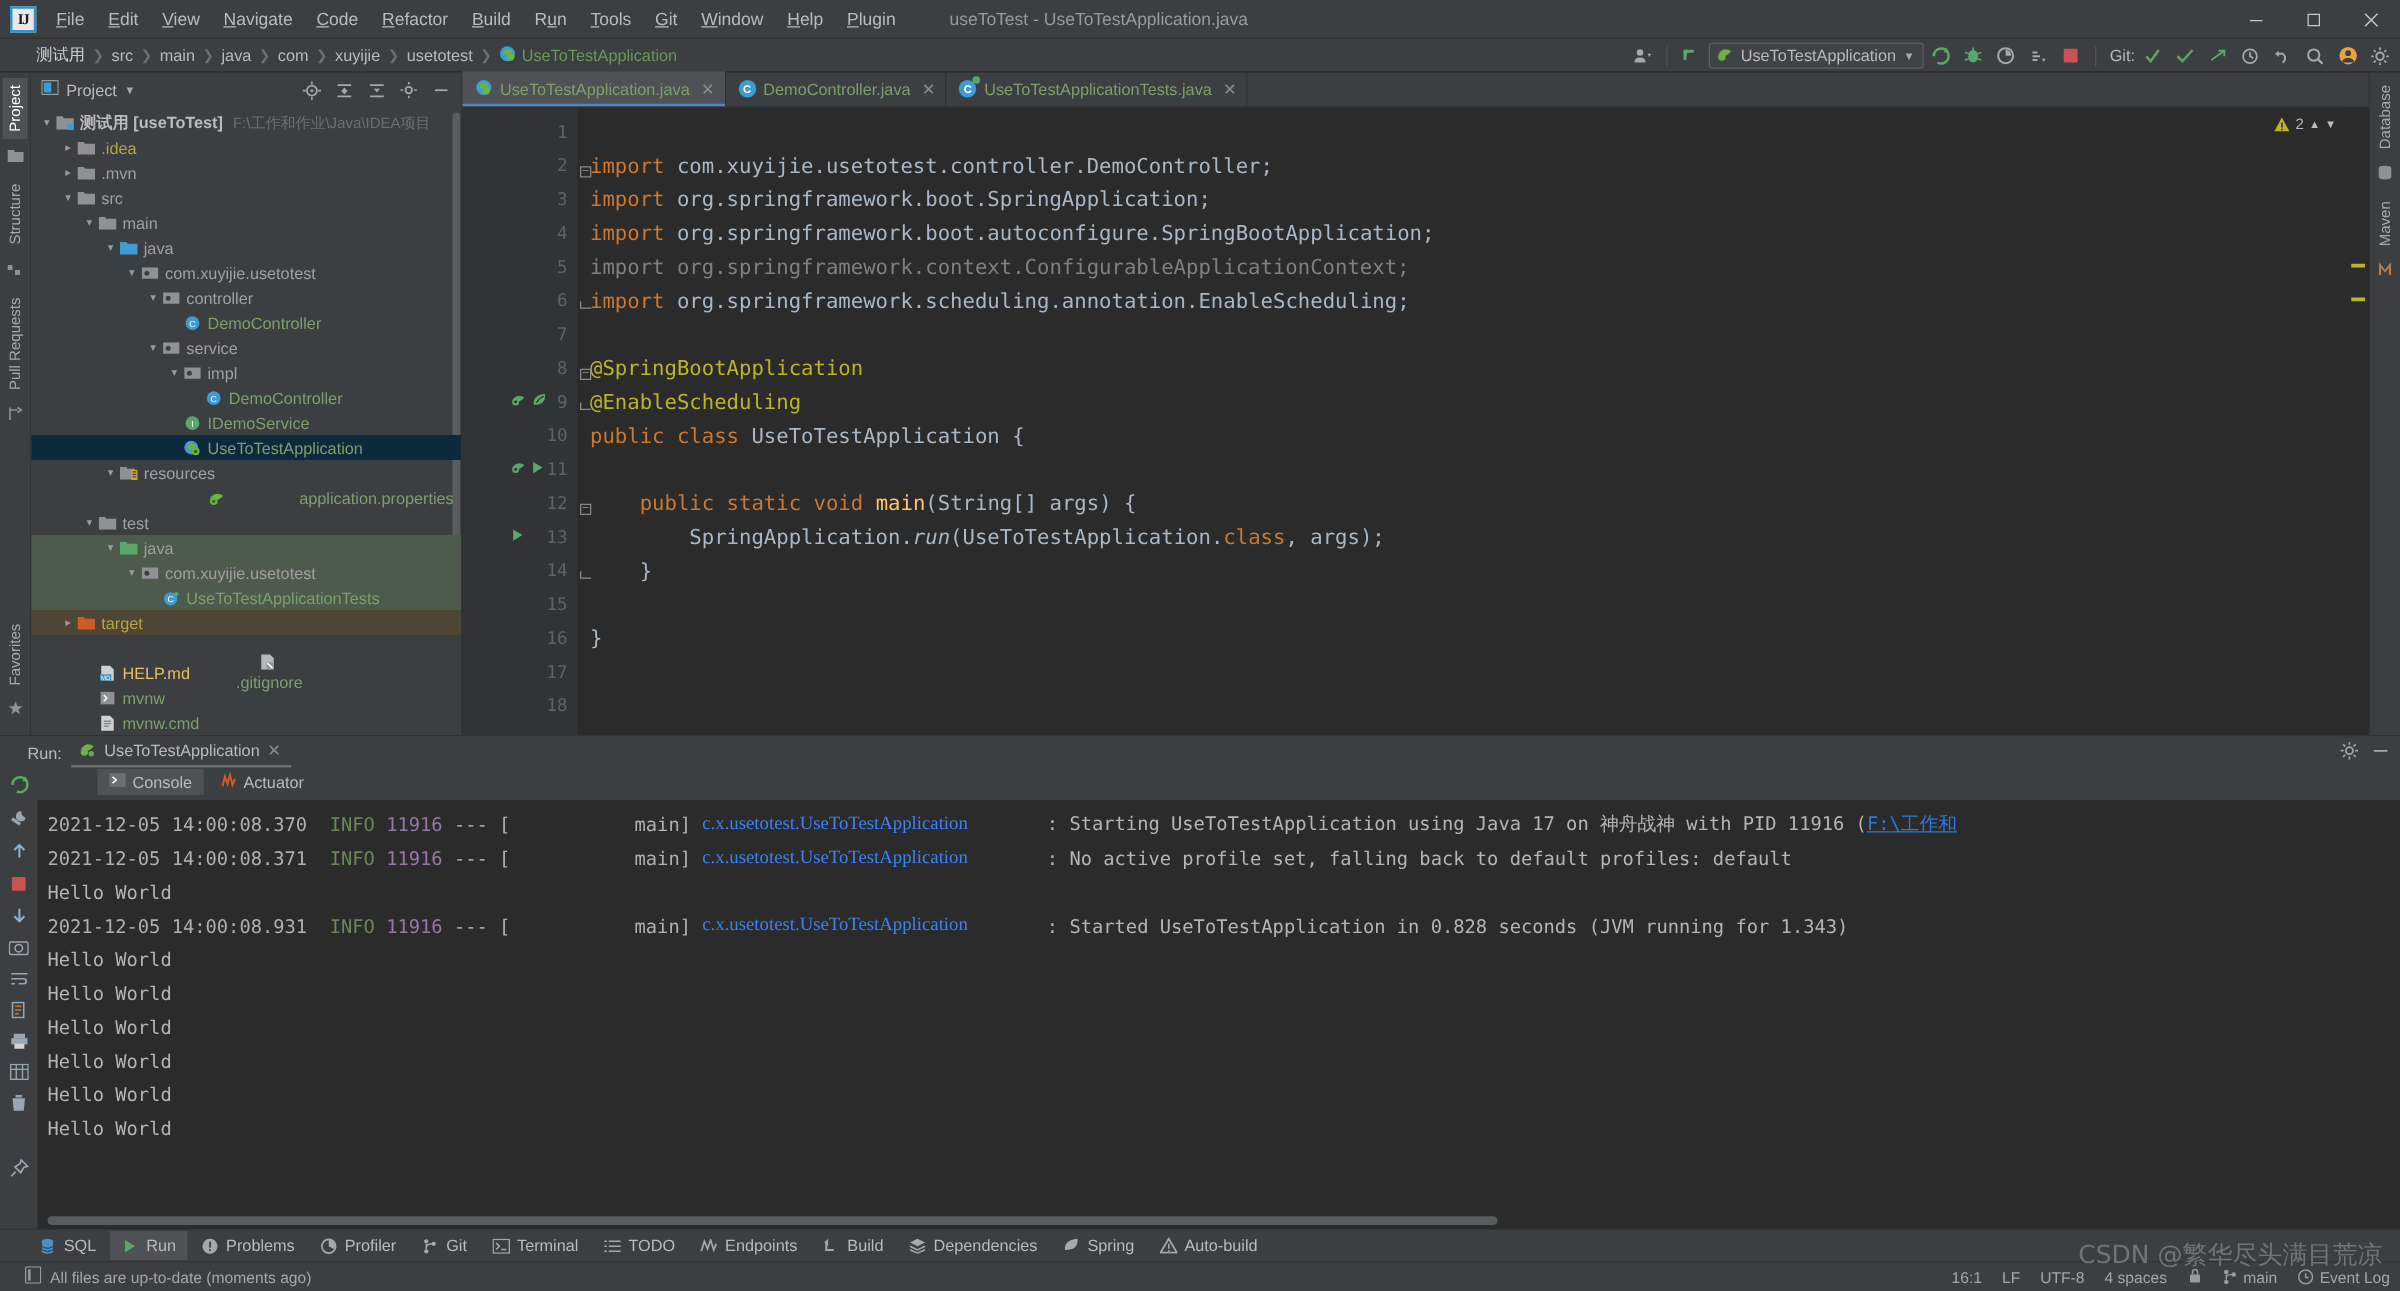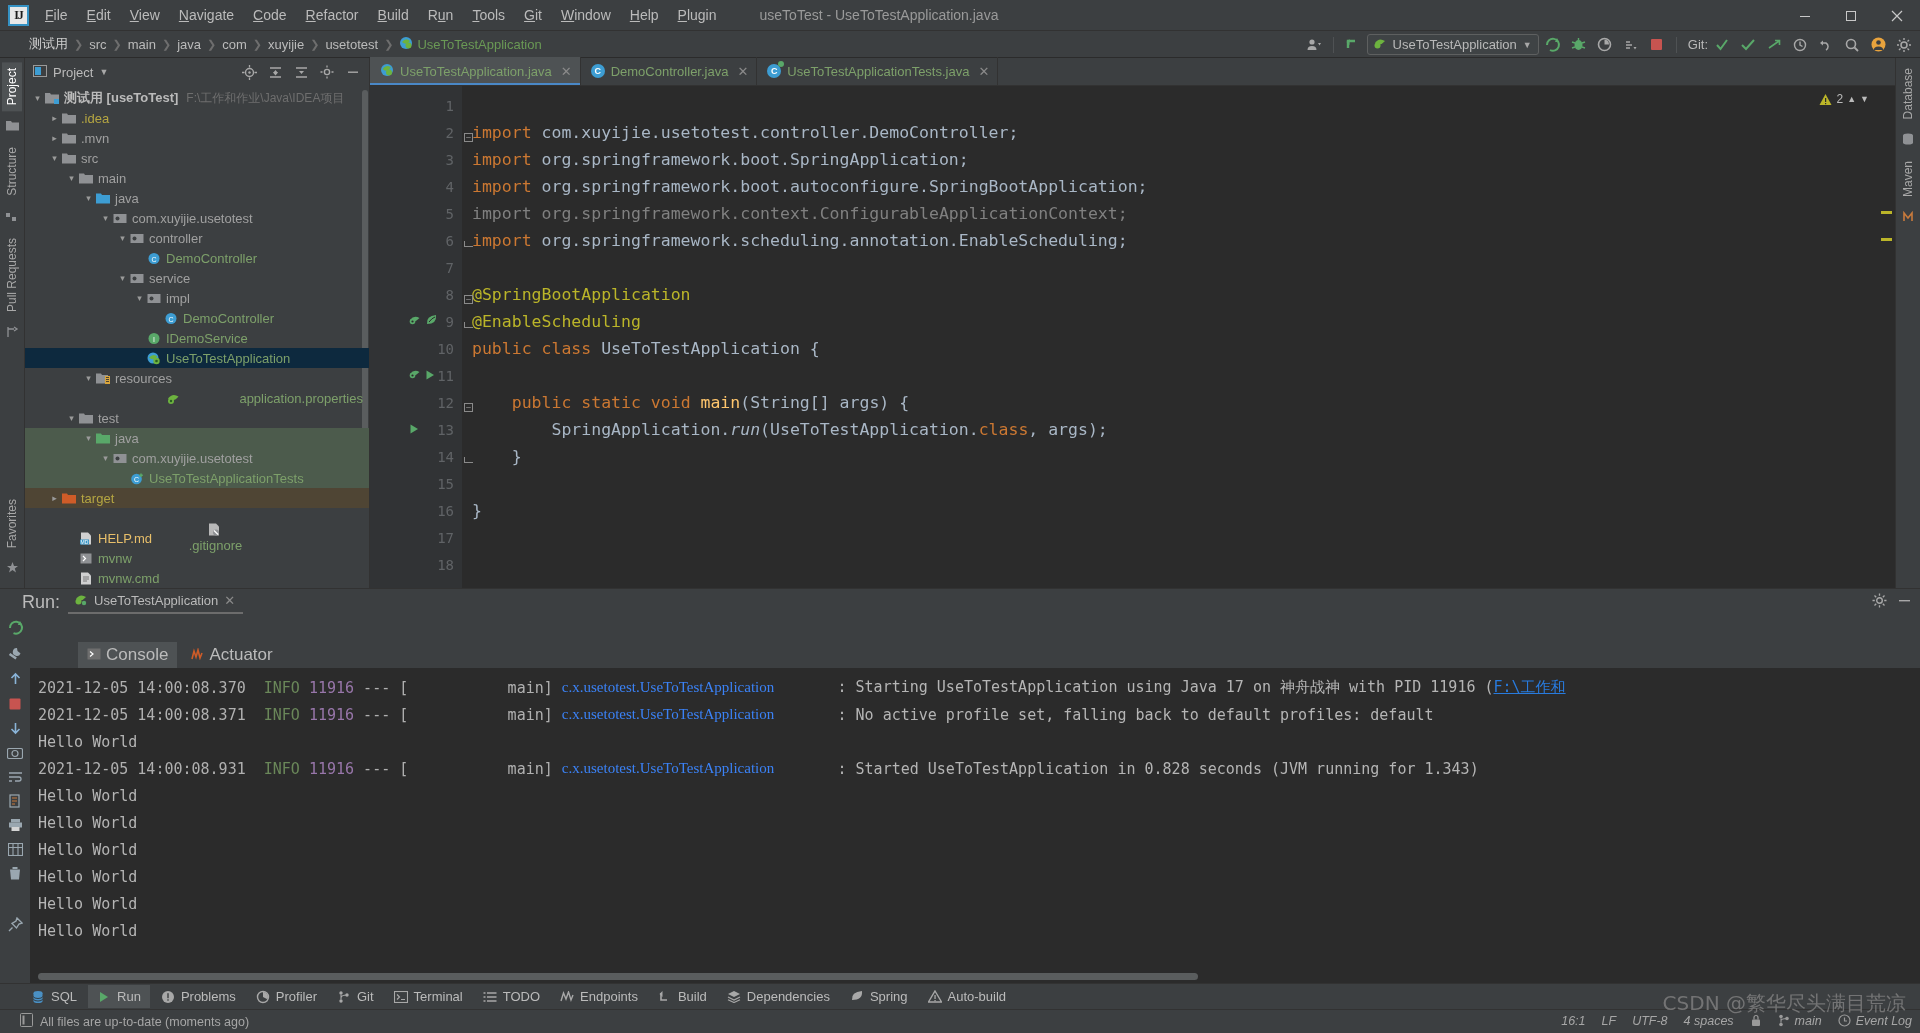--- a/index.html
+++ b/index.html
@@ -171,22 +171,22 @@
     border-bottom: 2px solid #6c6c6c; color: #bbbbbb;
   }
   .rw-header-right { position: absolute; right: 8px; display: flex; gap: 10px; align-items: center; }
   .rw-body { flex: 1 1 auto; display: flex; min-height: 0; }
   .rw-left {
     width: 30px; flex: 0 0 30px; background: #3c3f41; display: flex; flex-direction: column;
     align-items: center; padding-top: 4px; gap: 6px;
   }
   .rw-console { flex: 1 1 auto; display: flex; flex-direction: column; min-width: 0; }
   .rw-subtabs {
-    height: 25px; display: flex; align-items: flex-end; gap: 4px; padding-left: 48px;
-    flex: 0 0 25px; font-size: 17px; margin-top: 28px;
+    height: 25px; display: flex; align-items: flex-start; gap: 4px; padding-left: 48px;
+    flex: 0 0 25px; font-size: 13px;
   }
   .subtab { display: flex; align-items: center; gap: 5px; padding: 3px 9px; color: #bbbbbb; }
   .subtab.active { background: #4e5254; }
   .console {
     flex: 1 1 auto; background: #2b2b2b; overflow: hidden; position: relative;
     font-family: "DejaVu Sans Mono", monospace; font-size: 15px; padding: 6px 0 0 8px;
   }
   .logline { height: 27px; display: flex; align-items: center; white-space: pre; }
   .lg-time { color: #b0b0b0; }
   .lg-info { color: #6a8759; }
@@ -208,21 +208,21 @@
   .bstab {
     display: flex; align-items: center; gap: 6px; font-size: 13px; color: #bbbbbb;
     padding: 4px 9px; white-space: nowrap;
   }
   .bstab.active { background: #4e5254; }
   .statusbar {
     height: 24px; background: #3c3f41; display: flex; align-items: center;
     flex: 0 0 24px; border-top: 1px solid #323232; font-size: 12.5px; color: #a6a6a6;
     padding-left: 20px; position: relative;
   }
-  .sb-right { position: absolute; right: 8px; display: flex; align-items: flex-start; gap: 16px; font-style: italic; }
+  .sb-right { position: absolute; right: 8px; display: flex; align-items: center; gap: 16px; }
   .watermark {
     position: absolute; right: 14px; bottom: 16px; font-size: 20px; color: #7d7d7d;
     opacity: .85; white-space: nowrap; pointer-events: none;
     font-family: "DejaVu Sans", sans-serif;
   }
   .cls-c, .cls-i {
     width: 14px; height: 14px; border-radius: 50%; color: #2b2b2b; font-size: 9px;
     font-weight: bold; display: inline-flex; align-items: center; justify-content: center;
   }
   .cls-c { background: #3d9dd3; color: #fff; }
@@ -901,21 +901,21 @@
       <div style="padding:4px 0;">
         <svg width="12" height="12" viewBox="0 0 12 12">
             <path d="M2 10 L2 2 L6 7 L10 2 L10 10" stroke="#c77a3c" stroke-width="1.6" fill="none"></path>
           </svg>
       </div>
     </div>
   </div>
 
   <div class="runwin">
     <div class="rw-header">
-      <span style="font-size:18px;">Run:</span>
+      <span style="font-size:13px;">Run:</span>
       <div class="rw-tab">
         <span>
           <svg width="14" height="14" viewBox="0 0 14 14">
               <path d="M2 7 q4 -6 10 -2 q-5 6 -10 2z" fill="#6db33f"></path>
               <circle cx="4.5" cy="9.5" r="3" fill="#6db33f"></circle>
               <circle cx="10" cy="11" r="2.2" fill="#59a869"></circle>
             </svg>
         </span>
         <span>UseToTestApplication</span>
         <span style="color:#8a8a8a;">✕</span>

